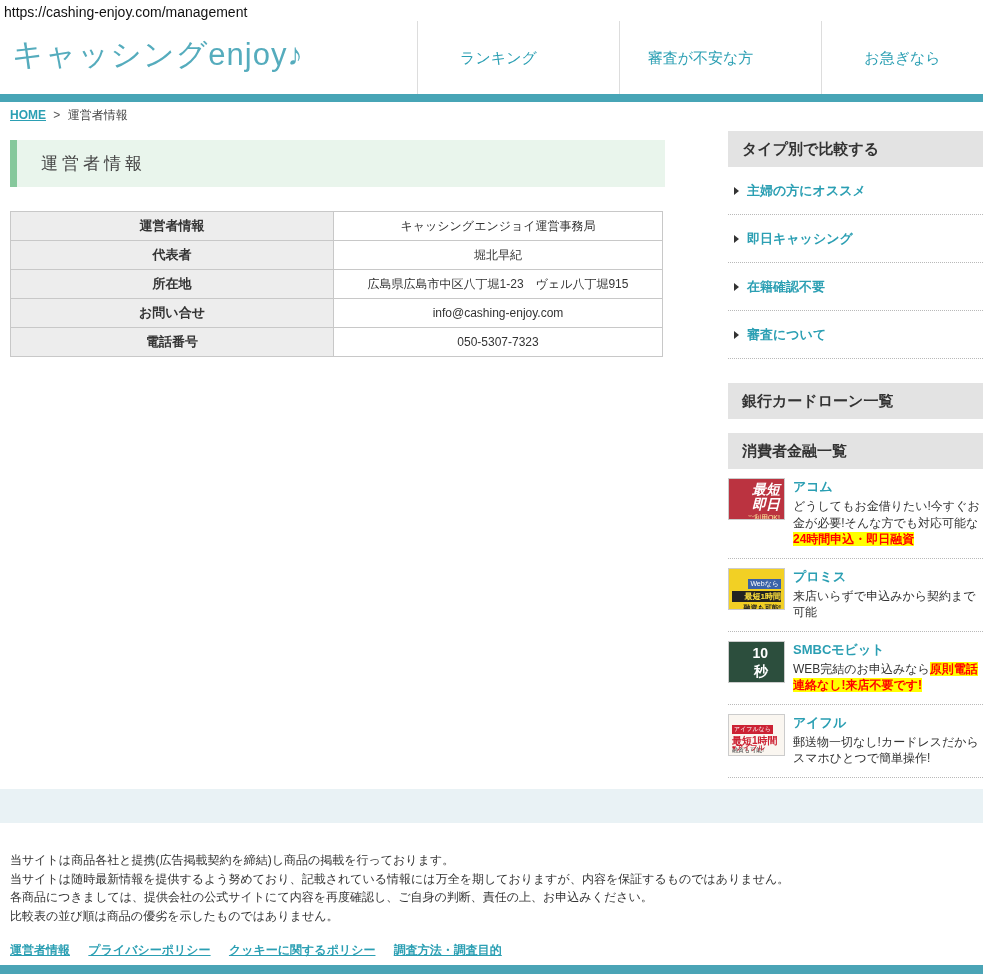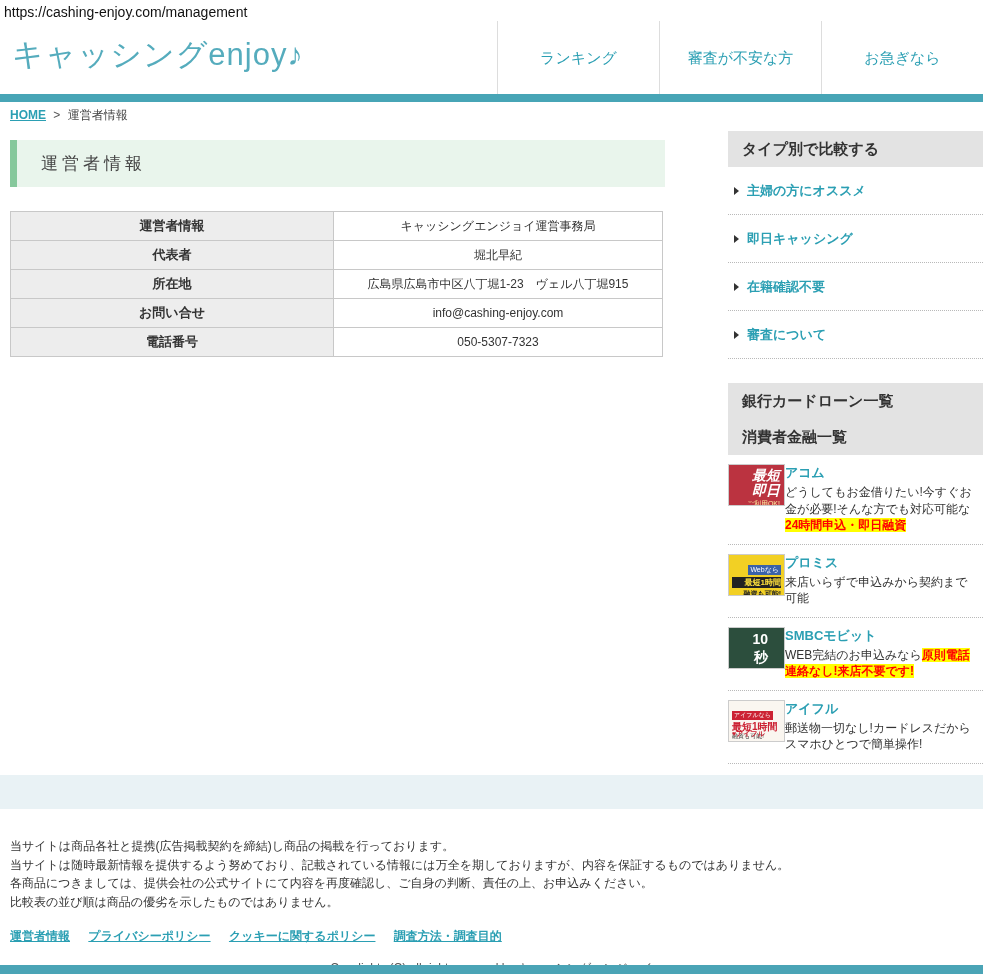--- a/index.html
+++ b/index.html
@@ -6,21 +6,21 @@
   html, body { background: #fff; }
   body { font-family: "Liberation Sans", sans-serif; }
   .page { position: relative; width: 983px; height: 974px; background: #fff; overflow: hidden; }
 
   
   .url-bar { padding: 4px 0 0 4px; font-size: 14px; color: #111; height: 24px; }
 
   
   .header { position: relative; height: 70px; }
   .logo { position: absolute; left: 12px; top: 10px; font-size: 31px; color: #55acbd; letter-spacing: 1px; white-space: nowrap; cursor: pointer; }
-  .nav { position: absolute; right: 0; top: -3px; height: 73px; display: flex; }
+  .nav { position: absolute; right: 0; top: -3px; height: 73px; display: flex; gap: 40px; }
   .nav-item { width: 162px; height: 73px; line-height: 73px; text-align: center; border-left: 1px solid #ddd; color: #2b9fb3; font-size: 15px; cursor: pointer; }
   .teal-bar { height: 8px; background: #47a5b6; }
 
   
   .breadcrumb { padding: 5px 10px 3px; font-size: 12px; color: #444; }
   .breadcrumb .home { color: #2b9fb3; font-weight: bold; text-decoration: underline; cursor: pointer; }
   .breadcrumb .sep { margin: 0 4px; color: #555; }
 
   
   .content { display: flex; padding-left: 10px; }
@@ -32,25 +32,25 @@
   .info-table { margin-top: 24px; border-collapse: collapse; width: 653px; color: #333; }
   .info-table td { border: 1px solid #c8c8c8; height: 29px; text-align: center; vertical-align: middle; }
   .info-table td.lbl { width: 323px; background: #ededed; font-weight: bold; font-size: 13px; }
   .info-table td.val { font-size: 12px; background: #fff; }
 
   
   .side-header { height: 36px; line-height: 36px; background: #e3e3e3; padding-left: 14px; font-size: 15px; font-weight: bold; color: #333; }
   .type-link { display: flex; align-items: center; padding: 15px 0 14px 6px; border-bottom: 1px dotted #b9b9b9; color: #2b9fb3; font-weight: bold; font-size: 13px; cursor: pointer; }
   .tri { width: 0; height: 0; border-left: 5px solid #333; border-top: 4px solid transparent; border-bottom: 4px solid transparent; margin-right: 8px; flex: none; }
   .side-header.bank { margin-top: 24px; }
-  .side-header.consumer { margin-top: 0; }
+  .side-header.consumer { margin-top: 14px; }
 
   .ad { display: flex; padding: 9px 0 10px; border-bottom: 1px dotted #b9b9b9; }
   .ad-thumb { width: 57px; height: 42px; flex: none; border: 1px solid #ccc; overflow: hidden; cursor: pointer; }
-  .ad-body { margin-left: 0; width: 190px; }
+  .ad-body { margin-left: 8px; width: 190px; }
   .ad-title { color: #2b9fb3; font-weight: bold; font-size: 13px; margin-bottom: 2px; cursor: pointer; }
   .ad-desc { font-size: 12px; line-height: 1.38; color: #333; }
   .hl { background: #ffff00; color: #ff0000; font-weight: bold; }
 
   
   .thumb-acom { background: #bb3340; color: #fff; text-align: right; padding: 3px 4px; }
   .thumb-acom .big { font-size: 14px; font-weight: bold; font-style: italic; line-height: 1.05; }
   .thumb-acom .small { font-size: 7px; color: #ffec9e; margin-top: 2px; }
   .thumb-promise { background: #f2d024; text-align: right; padding: 3px 3px; }
   .thumb-promise .l1 { display: inline-block; background: #3a62a8; color: #fff; font-size: 7px; padding: 0 2px; }

